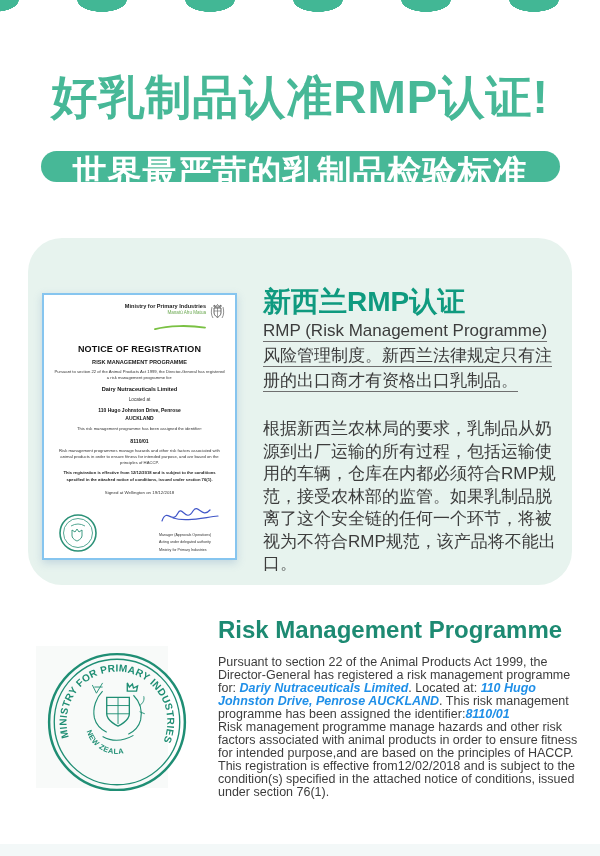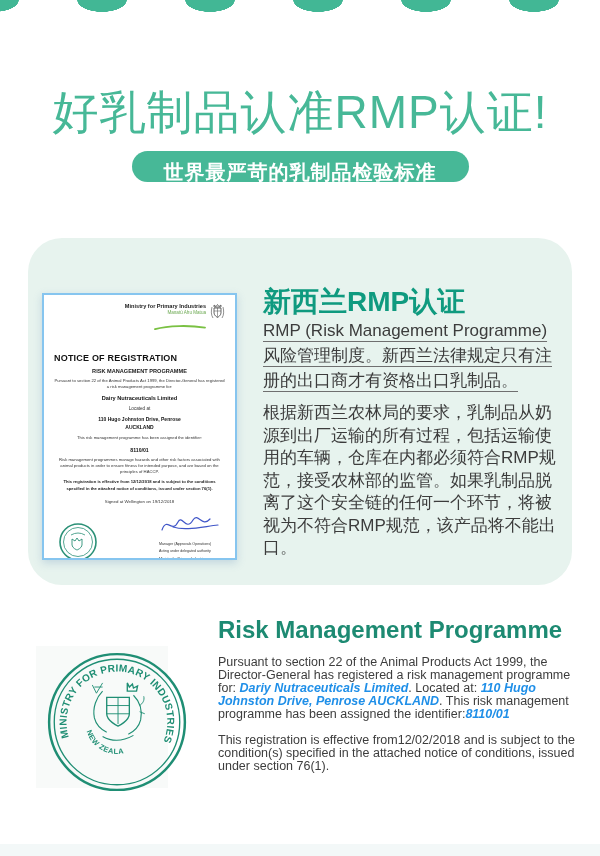--- a/index.html
+++ b/index.html
@@ -6,57 +6,57 @@
   body{font-family:"Liberation Sans","DejaVu Sans",sans-serif;background:#ffffff;}
   .page{position:relative;width:600px;height:856px;background:#ffffff;overflow:hidden;margin:0 auto;}
 
   
   .scallops{position:absolute;top:0;left:0;width:600px;height:13px;
     background-image:radial-gradient(25px 12px at 50% 0%, #42b795 98%, rgba(66,183,149,0) 100%);
     background-size:108px 13px;background-repeat:repeat-x;background-position:-60px 0;}
 
   
   .main-title{position:absolute;top:72px;left:0;width:600px;text-align:center;
-    font-size:46px;font-weight:400;color:#47b897;letter-spacing:1px;line-height:1.1;margin-top:15px;}
+    font-size:46px;font-weight:700;color:#47b897;letter-spacing:1px;line-height:1.1;}
 
   
   .badge-wrap{position:absolute;top:151px;left:0;width:600px;text-align:center;}
-  .badge{display:inline-block;background:#47b897;color:#ffffff;font-size:20px;font-weight:bold;
+  .badge{display:inline-block;background:#47b897;color:#ffffff;font-size:34px;font-weight:bold;
     line-height:43px;height:31px;padding:0 32px;border-radius:22px;letter-spacing:1px;}
 
   
   .card{position:absolute;left:28px;top:238px;width:544px;height:347px;background:#e7f3ee;border-radius:34px;}
 
   
   .certificate{position:absolute;left:14px;top:55px;width:195px;height:267px;background:#ffffff;
     border:2px solid #86c5ef;box-sizing:border-box;box-shadow:0 3px 8px rgba(110,150,190,.3);
     padding:8px 10px 6px 10px;overflow:hidden;}
   .cert-header{display:flex;justify-content:flex-end;align-items:flex-start;gap:4px;}
   .cert-ministry{text-align:right;}
   .cert-ministry .m1{font-size:5.6px;font-weight:bold;color:#222;line-height:1.2;}
   .cert-ministry .m2{font-size:4.6px;color:#6aa84f;line-height:1.3;}
-  .cert-title{font-size:9px;font-weight:bold;color:#111;margin-top:19px;letter-spacing:.2px;}
+  .cert-title{font-size:9px;font-weight:bold;color:#111;text-align:center;margin-top:10px;letter-spacing:.2px;}
   .cert-sub{font-size:5.6px;font-weight:bold;color:#222;text-align:center;margin-top:5px;}
   .tiny{font-size:4.2px;color:#333;text-align:center;line-height:1.5;margin-top:4px;}
   .tiny-b{font-size:4.2px;font-weight:bold;color:#222;text-align:center;line-height:1.5;margin-top:4px;}
   .cert-company{font-size:5.6px;font-weight:bold;color:#111;text-align:center;margin-top:5px;}
   .cert-small{font-size:4.6px;color:#333;text-align:center;margin-top:5px;}
   .cert-addr{font-size:5px;font-weight:bold;color:#111;text-align:center;margin-top:5px;line-height:1.5;}
   .cert-id{font-size:5.2px;font-weight:bold;color:#111;text-align:center;margin-top:5px;}
   .cert-signed{font-size:4.4px;color:#333;text-align:center;margin-top:7px;}
   .cert-bottom{display:flex;justify-content:space-between;align-items:flex-end;margin-top:8px;padding:0 4px;}
   .sig-block{text-align:left;}
   .sig-lines{font-size:3.6px;color:#333;line-height:1.5;margin-top:2px;}
 
   
   .info{position:absolute;left:235px;top:48px;width:298px;}
   .info-heading{font-size:28px;font-weight:900;color:#0f9a7f;line-height:1.15;}
   .info-p1{font-size:17px;line-height:25px;color:#3c3c3c;
     text-decoration:underline;text-underline-offset:5px;text-decoration-color:#6f6f6f;text-decoration-thickness:1px;}
-  .info-p2{margin-top:9px;font-size:17px;line-height:22.5px;color:#3c3c3c;}
+  .info-p2{margin-top:25px;font-size:17px;line-height:22.5px;color:#3c3c3c;}
 
   
   .seal-bg{position:absolute;left:36px;top:646px;width:132px;height:142px;background:#f8faf9;}
   .seal{position:absolute;left:45px;top:650px;width:144px;height:144px;}
   .rmp{position:absolute;left:218px;top:616px;width:364px;}
   .rmp-heading{font-size:24px;font-weight:900;color:#1d8a72;line-height:1.2;}
   .rmp-body{margin-top:11px;font-size:12.5px;line-height:13px;color:#3d3d3d;}
   .blu{color:#1f8fe8;font-weight:bold;font-style:italic;}
 
   .footer-strip{position:absolute;left:0;bottom:0;width:600px;height:12px;background:#f3f8f8;}
@@ -158,19 +158,20 @@
       <path d="M92,54 c3,-2 5,-5 4,-9 M92,60 l5,2" stroke-width="0.9"></path>
       <path d="M56,84 q14,8 30,-1" stroke-width="1.1"></path>
     </g>
   </svg>
 
   <div class="rmp">
     <div class="rmp-heading">Risk Management Programme</div>
     <div class="rmp-body">
       <span>Pursuant to section 22 of the Animal Products Act 1999, the Director-General has registered a risk management programme for: </span><span class="blu">Dariy Nutraceuticals Limited</span><span>. Located at: </span><span class="blu">110 Hugo Johnston Drive, Penrose AUCKLAND</span><span>. This risk management programme has been assigned the identifier:</span><span class="blu">8110/01</span>
       <br>
+      <span>Risk management programme manage hazards and other risk factors associated with animal products in order to ensure fitness for intended purpose,and are based on the principles of HACCP.</span>
       <br>
       <span>This registration is effective from12/02/2018 and is subject to the condition(s) specified in the attached notice of conditions, issued under section 76(1).</span>
     </div>
   </div>
 
   <div class="footer-strip"></div>
 </div>
 
 </body></html>

